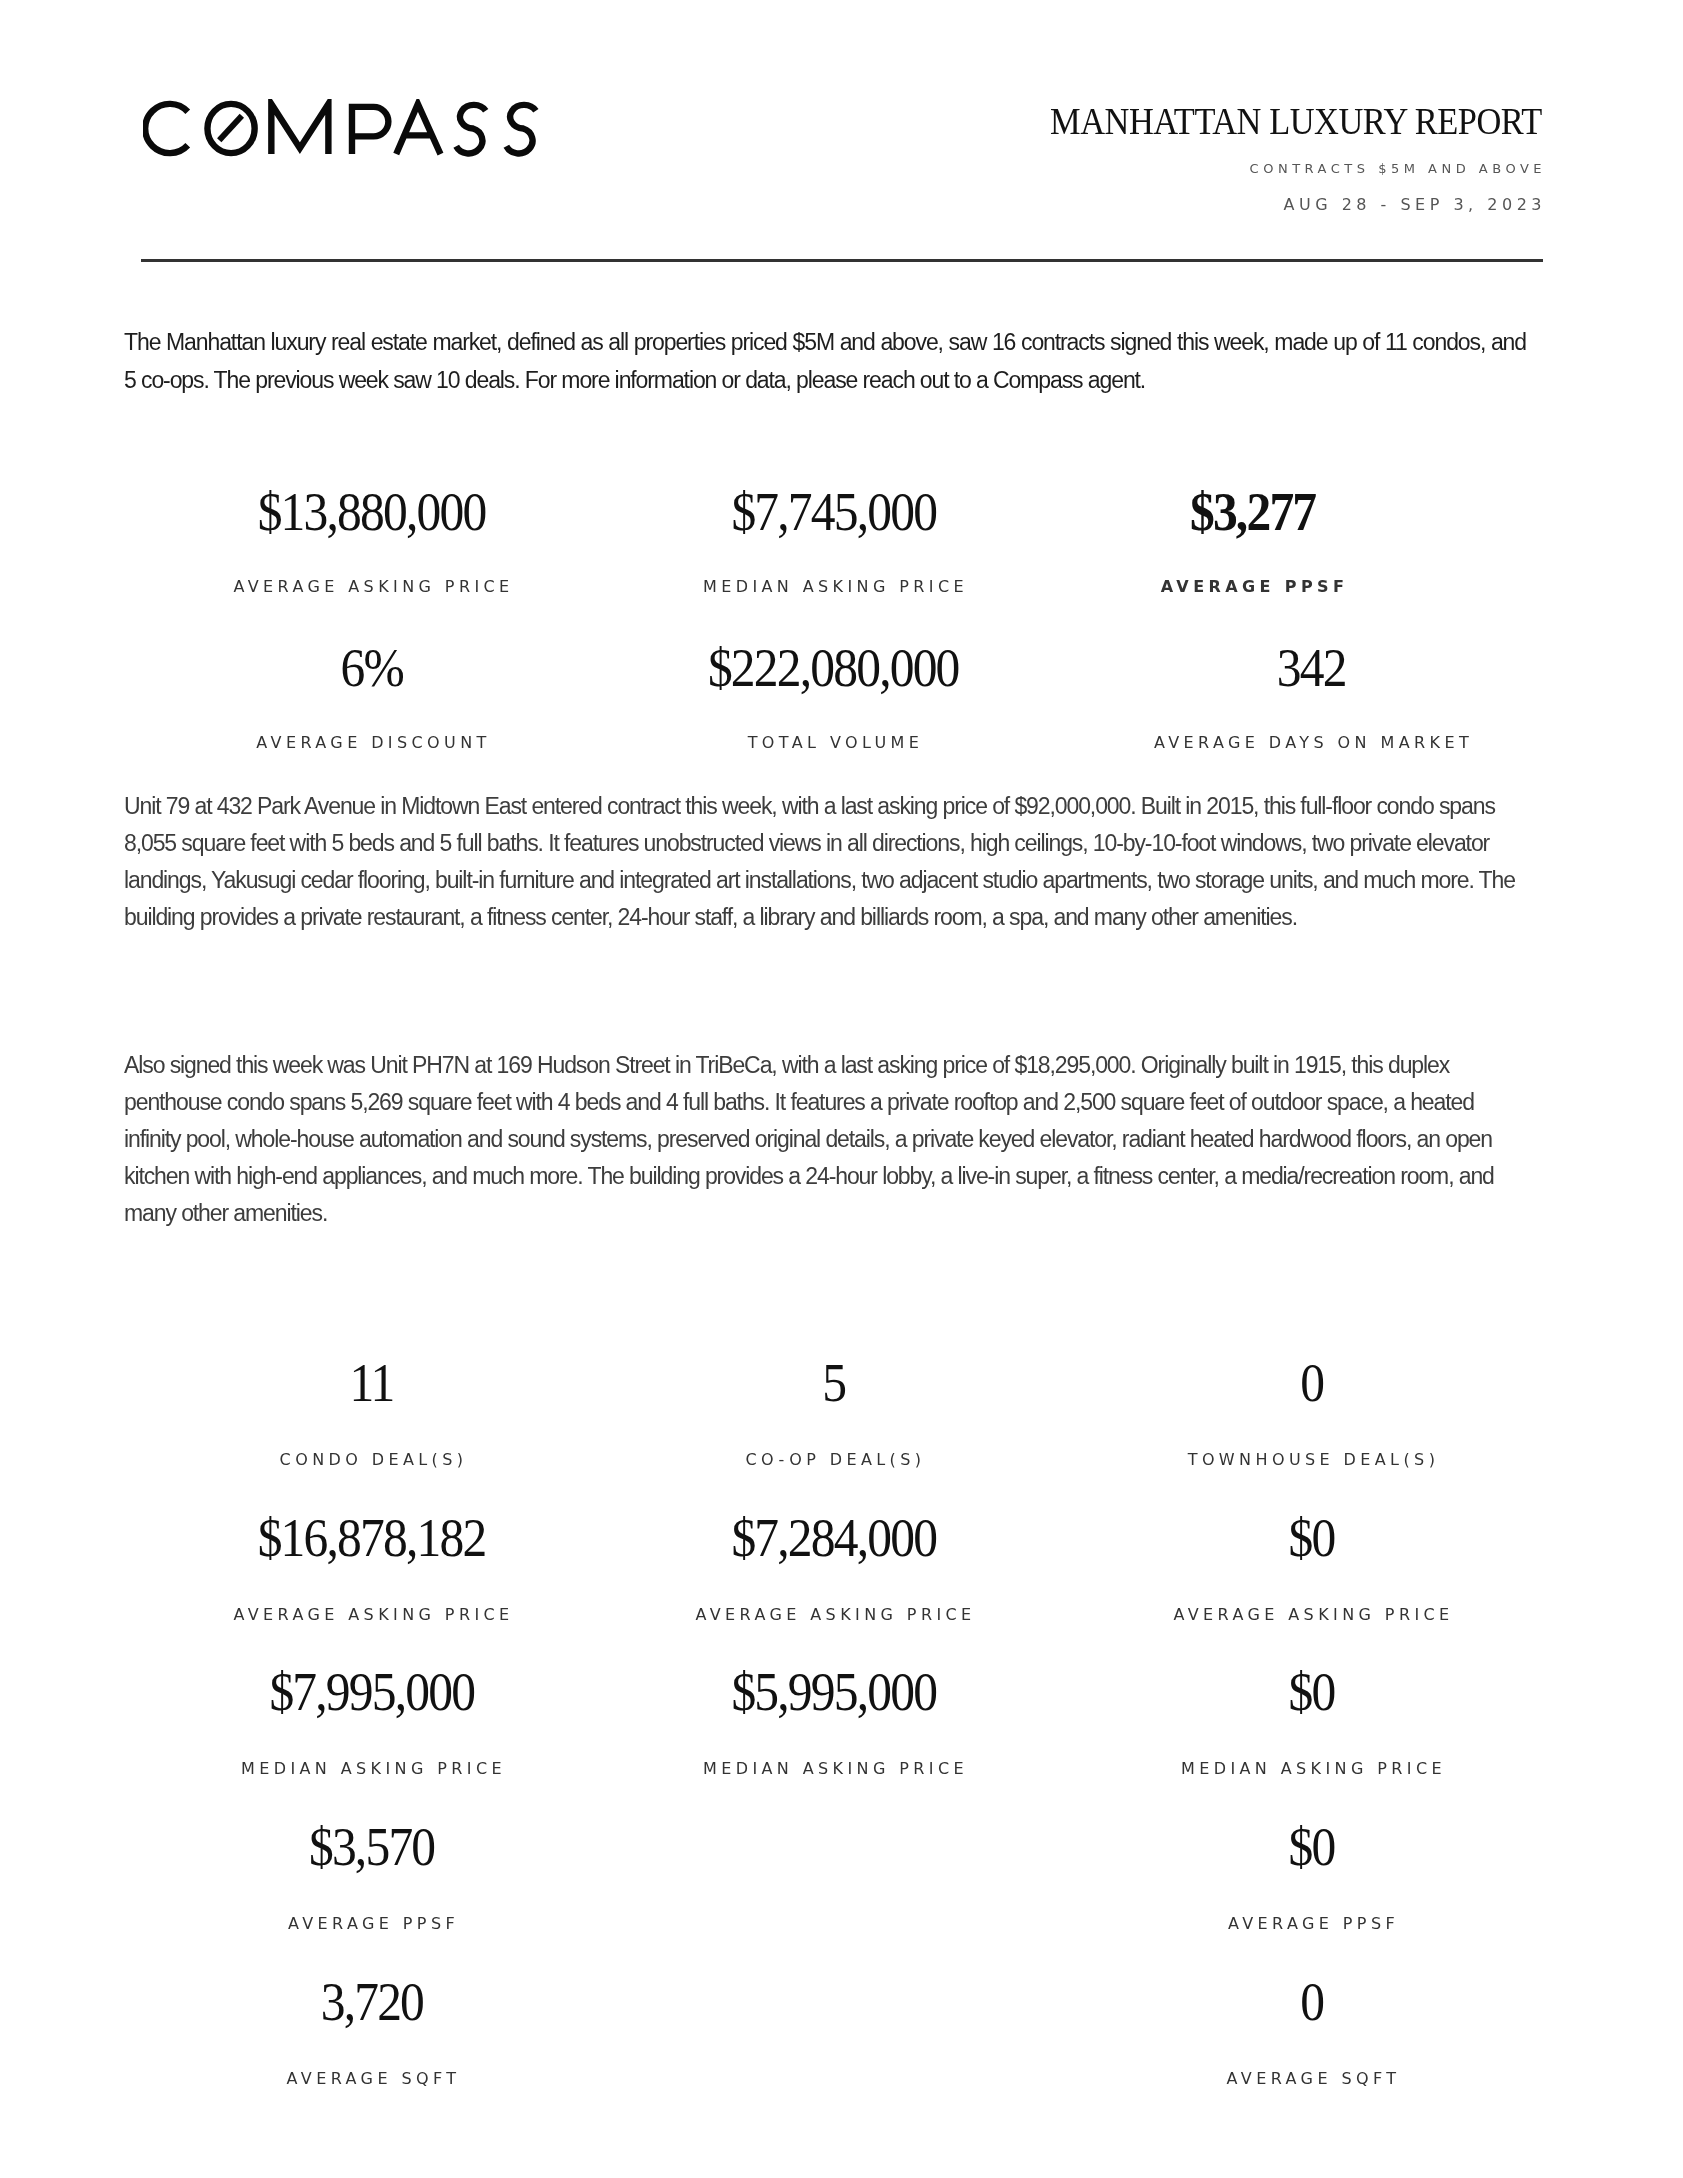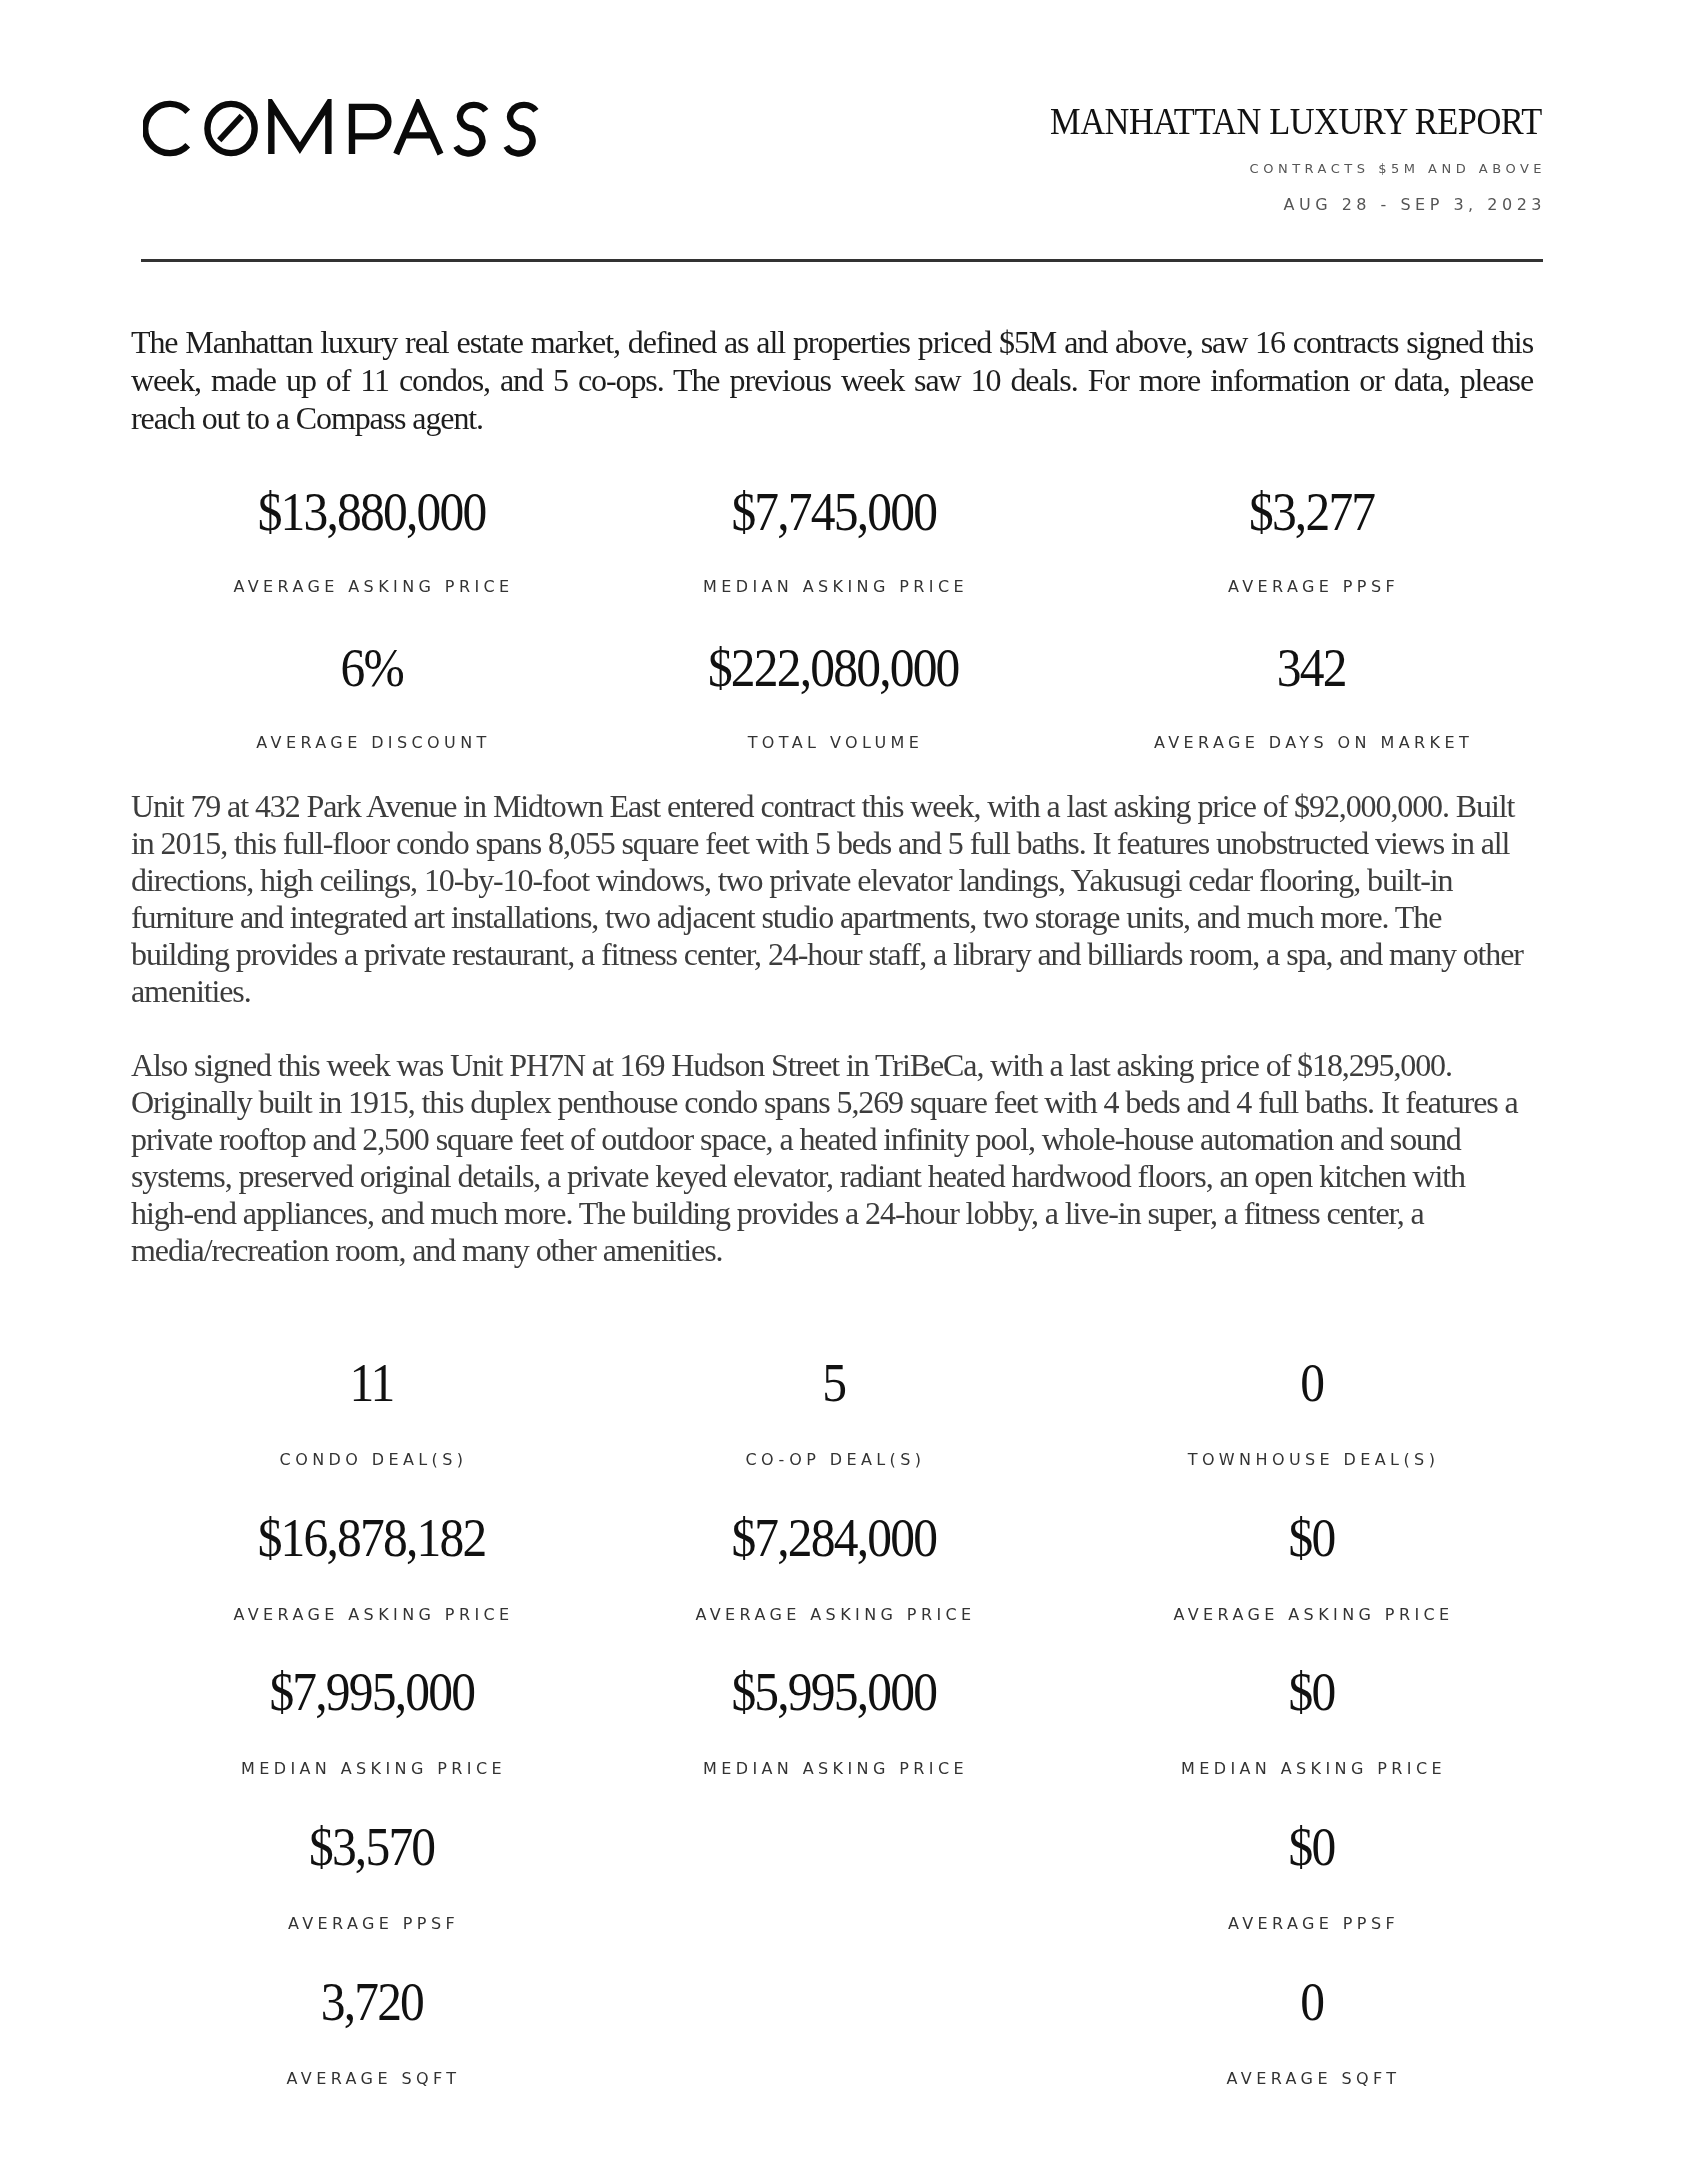--- a/index.html
+++ b/index.html
@@ -3,21 +3,21 @@
 <meta charset="utf-8">
 <style>
   html, body { margin:0; padding:0; background:#ffffff; }
   body { width:1683px; height:2178px; position:relative; overflow:hidden; font-family:"Liberation Sans", sans-serif; color:#111; }
   .logo { position:absolute; left:143px; top:99px; height:59px; display:flex; align-items:center; }
   .header-right { position:absolute; right:141px; top:99px; text-align:right; }
   .report-title { font-family:"Liberation Serif", serif; font-size:37px; letter-spacing:-0.5px; color:#111; line-height:46px; transform:scaleX(0.93); transform-origin:right center; }
   .report-sub { font-family:"DejaVu Sans", sans-serif; font-size:13px; letter-spacing:4.5px; color:#555; line-height:20px; margin-top:14px; margin-right:-4px; }
   .report-date { font-family:"DejaVu Sans", sans-serif; font-size:16px; letter-spacing:4.5px; color:#555; line-height:20px; margin-top:16px; margin-right:-4px; }
   .rule { position:absolute; left:141px; width:1402px; top:259px; height:3px; background:#333; }
-  .para { position:absolute; left:131px; width:1402px; font-family:Liberation Serif, serif; font-size:32px; line-height:37px; color:#3d3d3d; letter-spacing:-1.1px; }
+  .para { position:absolute; left:124px; width:1402px; font-family:Liberation Sans, sans-serif; font-size:23px; line-height:37px; color:#3d3d3d; letter-spacing:-1.1px; }
   .para.justify { text-align:justify; color:#1e1e1e; line-height:38px; }
   .stat { position:absolute; width:455px; text-align:center; }
   .stat-value { font-family:"Liberation Serif", serif; font-size:55px; color:#111; line-height:59px; letter-spacing:-2px; display:inline-block; transform:scaleX(0.9); }
   .stat-label { font-family:"DejaVu Sans", sans-serif; font-size:16px; letter-spacing:4.4px; color:#333; line-height:20px; margin-top:36px; padding-left:4px; }
   .stat.lower .stat-label { margin-top:38px; }
 </style>
 </head>
 <body>
 
 <div class="logo">
@@ -46,21 +46,21 @@
 <div class="para justify" style="top:323px;">The Manhattan luxury real estate market, defined as all properties priced $5M and above, saw 16 contracts signed this week, made up of 11 condos, and 5 co-ops. The previous week saw 10 deals. For more information or data, please reach out to a Compass agent.</div>
 
 <div class="stat" style="left:144px; top:482px;">
   <div class="stat-value">$13,880,000</div>
   <div class="stat-label">AVERAGE ASKING PRICE</div>
 </div>
 <div class="stat" style="left:606px; top:482px;">
   <div class="stat-value">$7,745,000</div>
   <div class="stat-label">MEDIAN ASKING PRICE</div>
 </div>
-<div class="stat" style="left:1084px; top:482px;">
+<div class="stat" style="left:1025px; top:482px;font-weight:bold;">
   <div class="stat-value">$3,277</div>
   <div class="stat-label">AVERAGE PPSF</div>
 </div>
 <div class="stat" style="left:144px; top:638px;">
   <div class="stat-value">6%</div>
   <div class="stat-label">AVERAGE DISCOUNT</div>
 </div>
 <div class="stat" style="left:606px; top:638px;">
   <div class="stat-value">$222,080,000</div>
   <div class="stat-label">TOTAL VOLUME</div>

